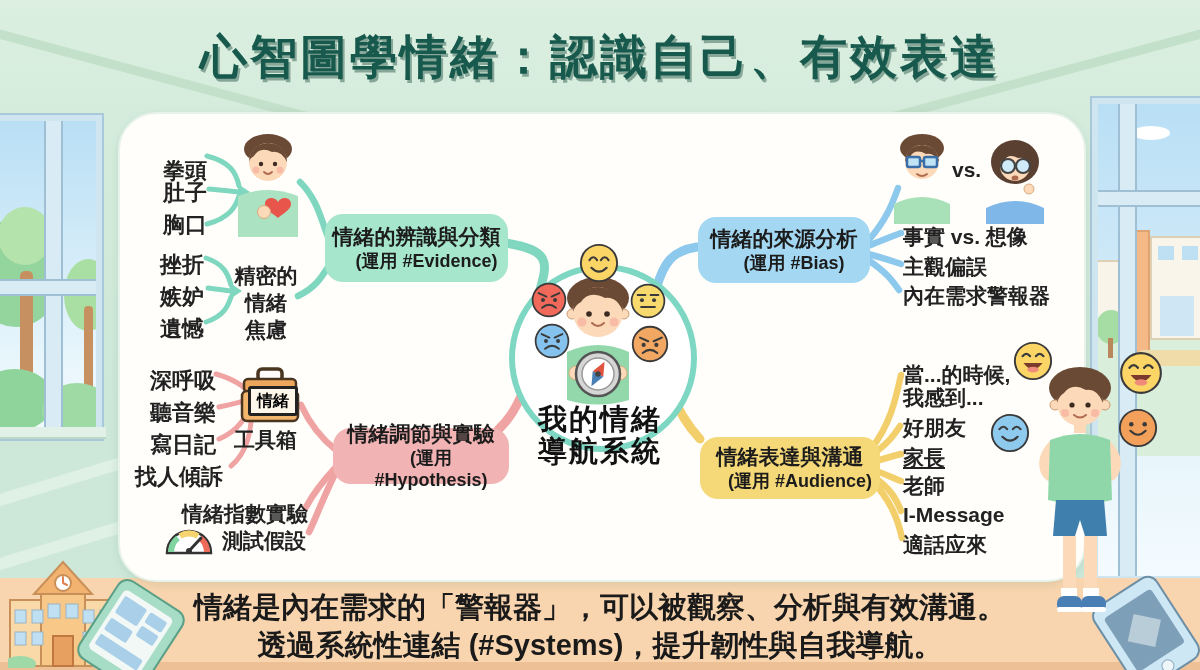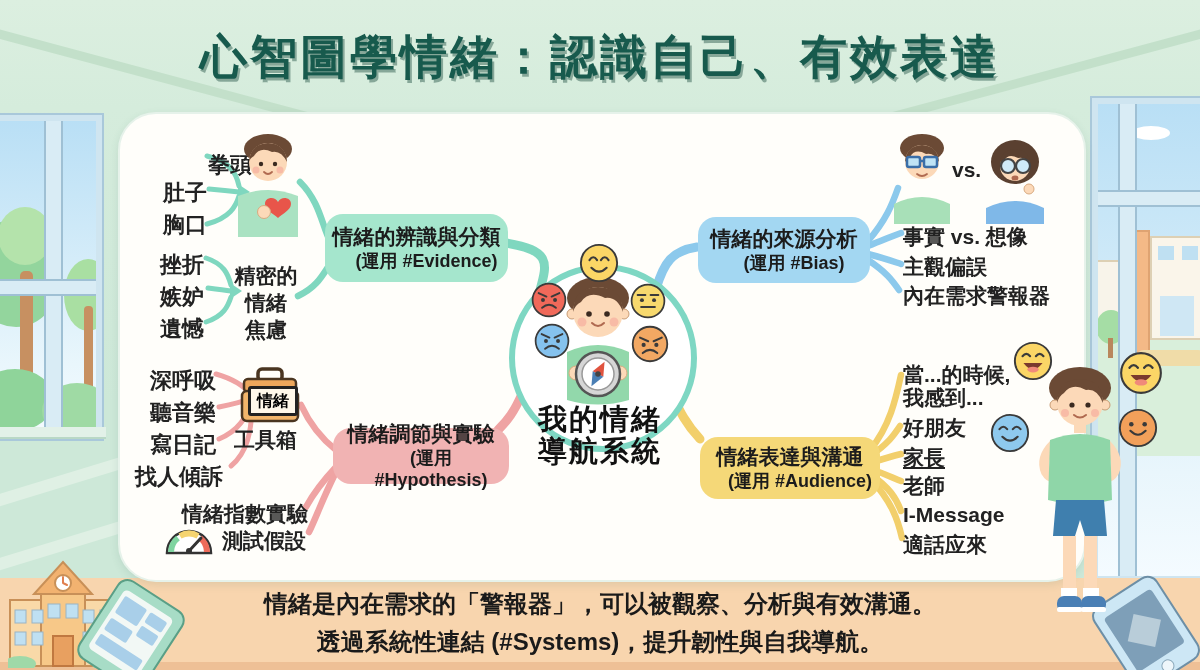--- a/index.html
+++ b/index.html
@@ -46,21 +46,21 @@
 
   .emoji{position:absolute;}
 
   
   #toolbox-label{left:248px;top:386px;width:44px;height:24px;background:#fff8ea;border:3px solid #222;
                  border-radius:3px;font-size:16px;font-weight:800;display:flex;align-items:center;justify-content:center;}
 
   
   #floor{left:0;top:578px;width:1200px;height:92px;background:#f8d5ae;}
   #floor-edge{left:0;top:662px;width:1200px;height:8px;background:#eec096;}
-  .foot-line{position:absolute;left:0;width:1200px;text-align:center;font-size:24px;font-weight:800;color:#1a1a1a;}
+  .foot-line{position:absolute;left:0;width:1200px;text-align:center;font-size:29px;font-weight:800;color:#1a1a1a;}
 
   
   .phone{position:absolute;border-radius:12px;}
   .pblock{position:absolute;background:#a9cfe9;border-radius:2px;}
 </style>
 </head>
 <body>
 
 <div id="stage">
 
@@ -263,21 +263,21 @@
   </div>
   <div class="bbox" style="left:333px;top:428px;width:176px;height:56px;background:#f1b3b3;">
     <div class="t1">情緒調節與實驗</div>
     <div class="t2">(運用 #Hypothesis)</div>
   </div>
   <div class="bbox" style="left:700px;top:437px;width:180px;height:62px;background:#f5d878;">
     <div class="t1">情緒表達與溝通</div>
     <div class="t2">(運用 #Audience)</div>
   </div>
 
-  <div class="item" style="left:163px;top:150px;margin-left:45px;">拳頭</div>
+  <div class="item" style="left:163px;top:156px;">拳頭</div>
   <div class="item" style="left:163px;top:178px;">肚子</div>
   <div class="item" style="left:163px;top:210px;">胸口</div>
 
   <svg class="abs" style="left:226px;top:132px;" width="85" height="105" viewBox="0 0 85 105">
     <ellipse cx="42" cy="17" rx="24" ry="15" fill="#6b4a35"></ellipse>
     <circle cx="42" cy="30" r="19" fill="#fcd9b8"></circle>
     <path d="M23,30 Q24,12 42,11 Q60,12 61,30 Q55,18 46,20 Q34,14 28,24 Q24,26 23,30 Z" fill="#6b4a35"></path>
     <circle cx="35" cy="32" r="2.2" fill="#3a2a20"></circle>
       <circle cx="49" cy="32" r="2.2" fill="#3a2a20"></circle>
     <circle cx="30" cy="38" r="3.5" fill="#f8bba6"></circle>

